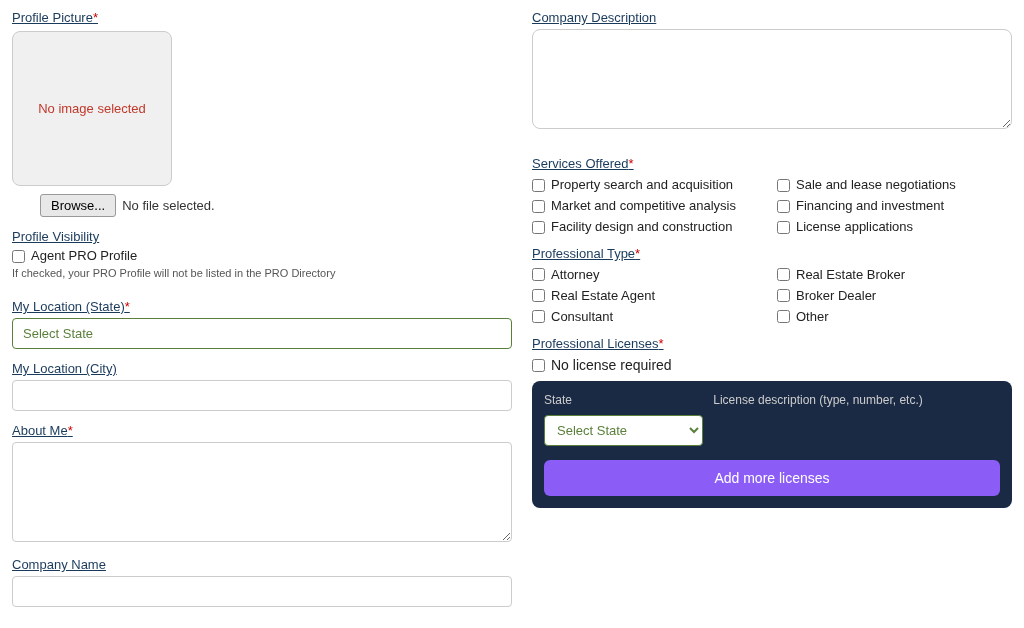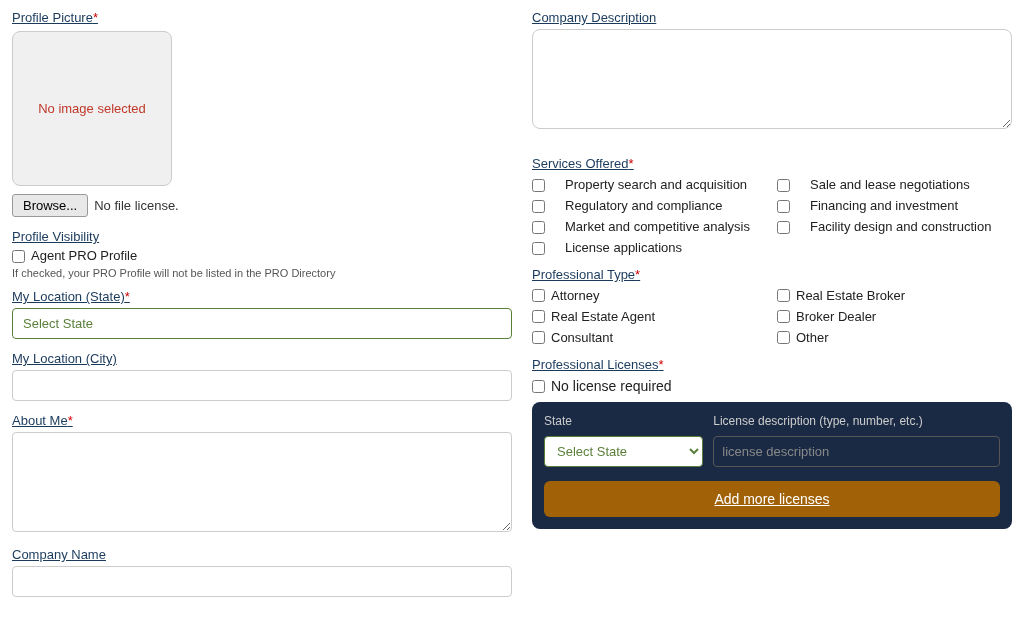--- a/index.html
+++ b/index.html
@@ -56,28 +56,29 @@
       gap: 6px;
       margin-bottom: 10px;
     }
     .browse-btn {
       padding: 3px 10px;
       border: 1px solid #999;
       background: #e8e8e8;
       border-radius: 3px;
       cursor: pointer;
       font-size: 13px;
+      margin-left: 28px;
     }
     .no-file-text {
       font-size: 13px;
       color: #333;
     }
     
     .visibility-section {
-      margin-bottom: 10px;
+      margin-bottom: 20px;
     }
     .visibility-label {
       font-size: 13px;
       text-decoration: underline;
       color: #1a3a5c;
       margin-bottom: 4px;
       display: block;
     }
     .checkbox-row {
       display: flex;
@@ -154,21 +155,21 @@
     }
     .services-grid {
       display: grid;
       grid-template-columns: 1fr 1fr;
       gap: 6px 10px;
       margin-bottom: 12px;
     }
     .service-item {
       display: flex;
       align-items: center;
-      gap: 20px;
+      gap: 6px;
       font-size: 13px;
     }
     .service-item input[type="checkbox"] {
       margin-top: 2px;
       flex-shrink: 0;
     }
     
     .prof-type-grid {
       display: grid;
       grid-template-columns: 1fr 1fr;
@@ -226,46 +227,45 @@
       background: #1a2a44;
       color: #aaa;
       outline: none;
     }
     .license-desc-input::placeholder {
       color: #888;
     }
     .add-more-btn {
       width: 100%;
       padding: 10px;
-      background: #a16207;
+      background: #8b5cf6;
       color: #fff;
       border: none;
       border-radius: 6px;
       font-size: 14px;
       cursor: pointer;
       text-align: center;
       margin-top: 4px;
-      text-decoration: underline;
     }
   </style>
 </head>
 <body>
 
 <div class="layout">
 
   <div class="left-col">
 
     <div class="field-group">
       <span class="section-label required">Profile Picture</span>
       <div class="profile-pic-area">
         <span class="no-image-text">No image selected</span>
       </div>
       <div class="browse-row">
         <button class="browse-btn">Browse...</button>
-        <span class="no-file-text">No file license.</span>
+        <span class="no-file-text">No file selected.</span>
       </div>
     </div>
 
     <div class="visibility-section">
       <span class="visibility-label">Profile Visibility</span>
       <div class="checkbox-row">
         <input type="checkbox" id="hide-pro" style="">
         <label class="checkbox-label" for="hide-pro">Agent PRO Profile</label>
       </div>
       <div class="hint-text">If checked, your PRO Profile will not be listed in the PRO Directory</div>
@@ -307,30 +307,26 @@
       <div class="services-grid">
         <div class="service-item">
           <input type="checkbox" id="s1" style="">
           <label for="s1">Property search and acquisition</label>
         </div>
         <div class="service-item">
           <input type="checkbox" id="s2" style="">
           <label for="s2">Sale and lease negotiations</label>
         </div>
         <div class="service-item">
-          <input type="checkbox" id="s4" style="">
-          <label for="s4">Regulatory and compliance</label>
+          <input type="checkbox" id="s6" style="">
+          <label for="s6">Market and competitive analysis</label>
         </div>
         <div class="service-item">
           <input type="checkbox" id="s5" style="">
           <label for="s5">Financing and investment</label>
-        </div>
-        <div class="service-item">
-          <input type="checkbox" id="s6" style="">
-          <label for="s6">Market and competitive analysis</label>
         </div>
         <div class="service-item">
           <input type="checkbox" id="s7" style="">
           <label for="s7">Facility design and construction</label>
         </div>
         <div class="service-item">
           <input type="checkbox" id="s8" style="">
           <label for="s8">License applications</label>
         </div>
       </div>
@@ -374,20 +370,19 @@
       </div>
       <div class="license-table">
         <div class="license-table-header">
           <span class="license-col-label">State</span>
           <span class="license-col-label">License description (type, number, etc.)</span>
         </div>
         <div class="license-table-row">
           <select class="license-state-select">
             <option value="">Select State</option>
           </select>
-          <input type="text" class="license-desc-input" placeholder="license description" style="">
         </div>
         <button class="add-more-btn">Add more licenses</button>
       </div>
     </div>
 
   </div>
 </div>
 
 </body></html>

